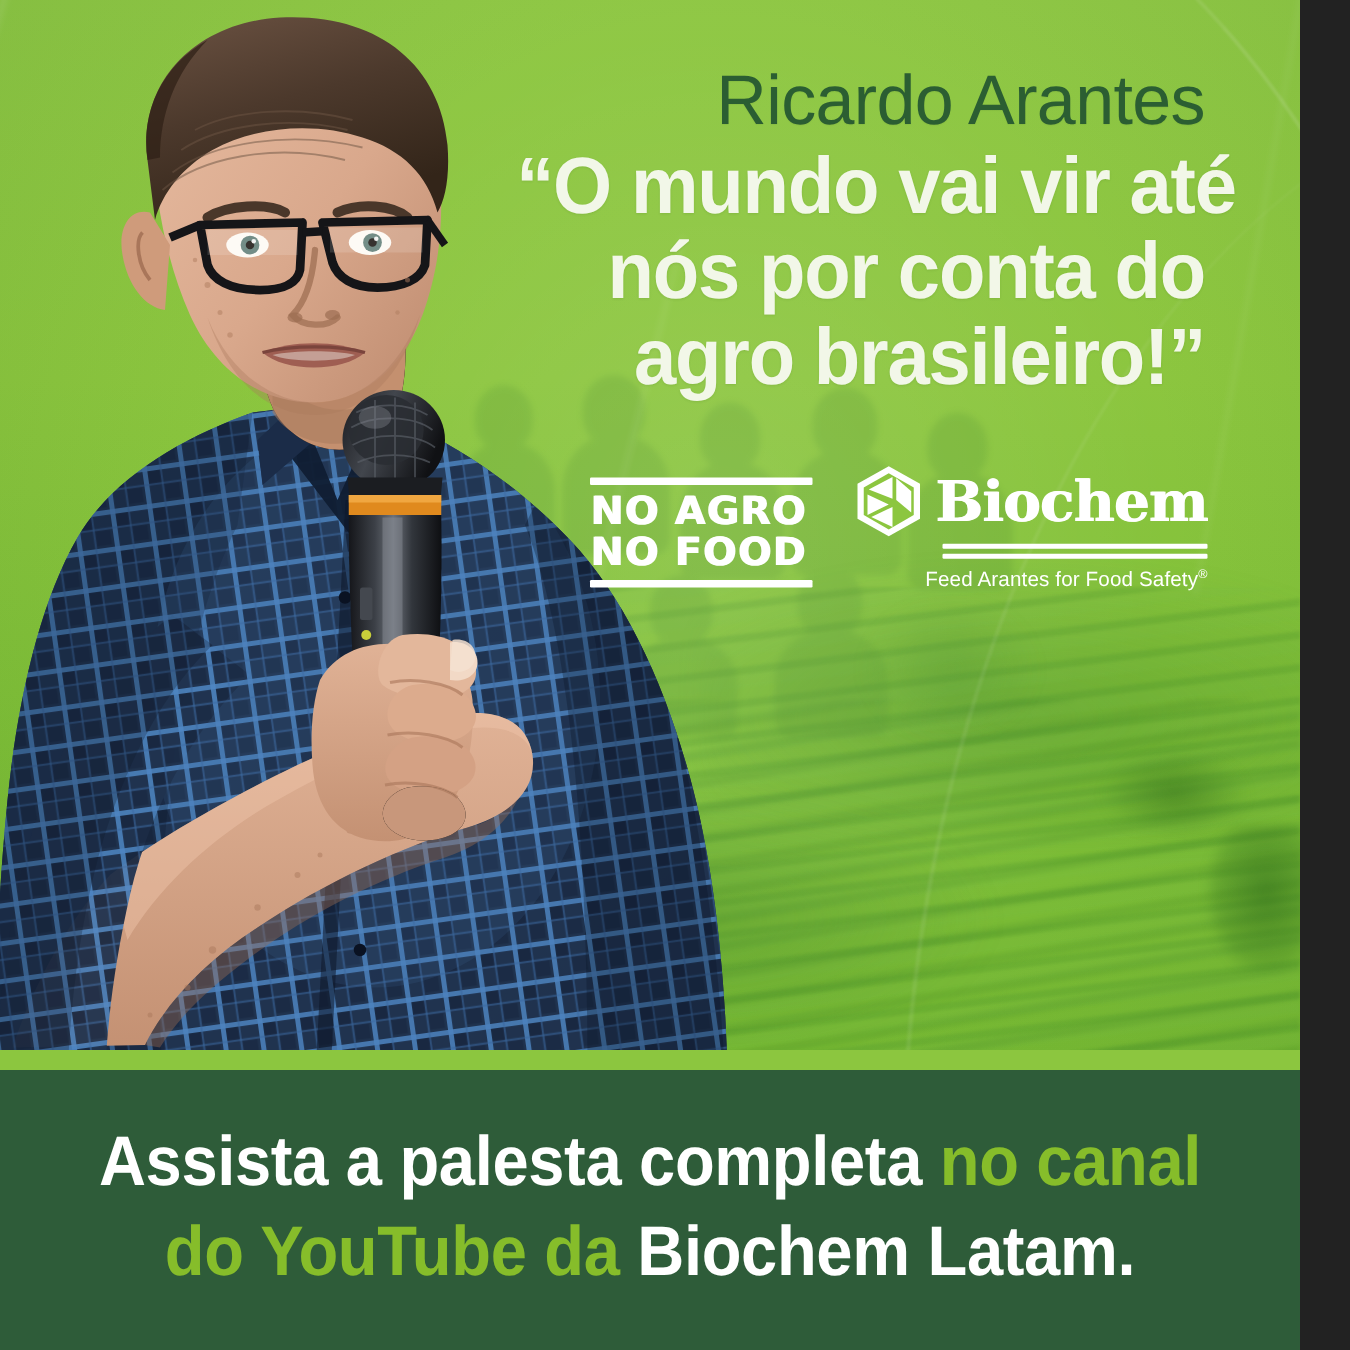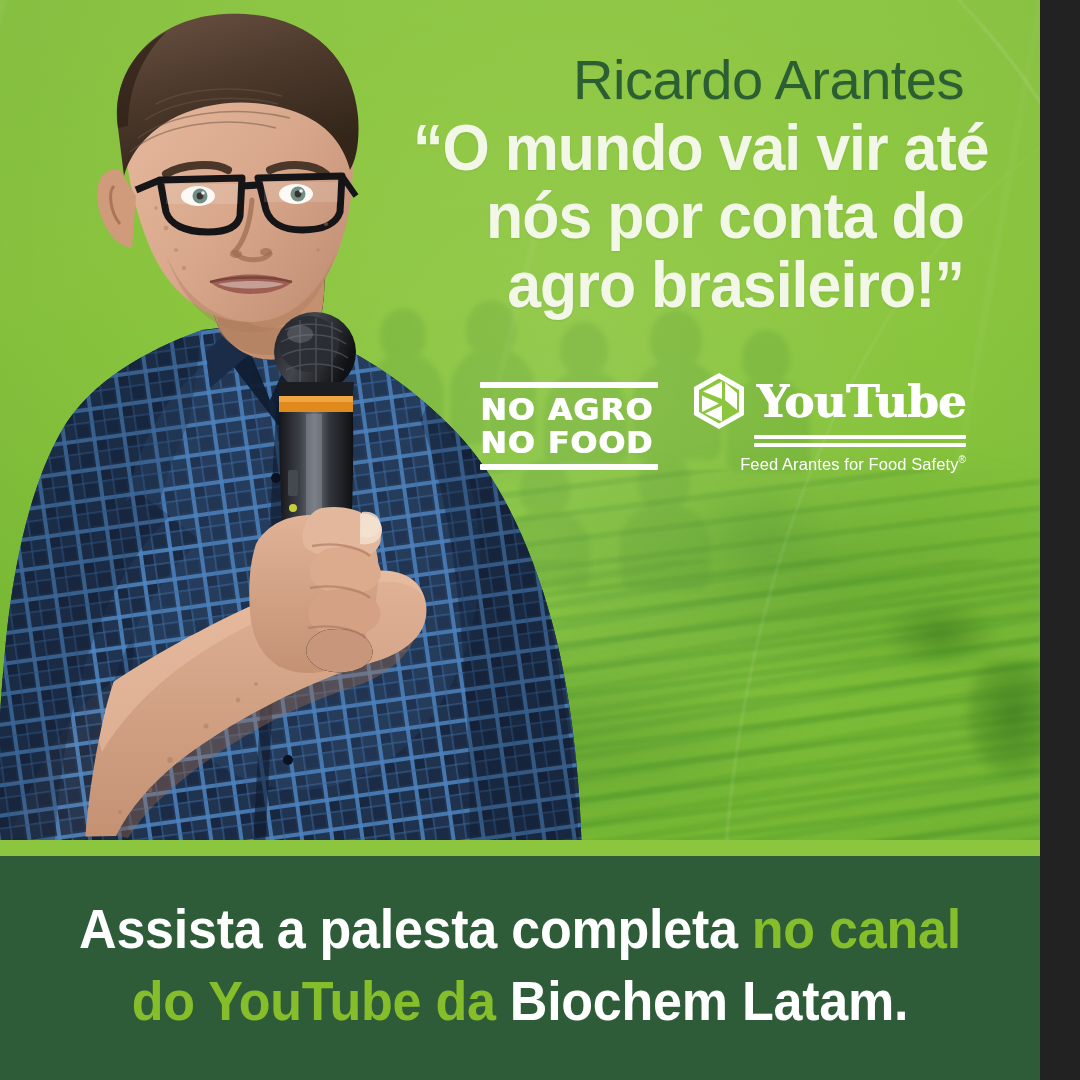--- a/index.html
+++ b/index.html
@@ -456,21 +456,21 @@
     <div class="biochem">
       <div class="biochem-main">
         <svg class="bio-mark" viewBox="0 0 54 58" aria-hidden="true">
           <path d="M27,1 L52,15 L52,43 L27,57 L2,43 L2,15 Z" fill="#ffffff"></path>
           <path d="M27,6.5 L47,18 L47,40 L27,51.5 L7,40 L7,18 Z" fill="#8cc63f"></path>
           <path d="M11,19.5 L30,9.5 L30,27 Z" fill="#ffffff"></path>
           <path d="M33,10.5 L45,21 L45,38 L33,28 Z" fill="#ffffff"></path>
           <path d="M10,23.5 L27,31.5 L10,40 Z" fill="#ffffff"></path>
           <path d="M13,41.5 L30,33.5 L30,49.5 Z" fill="#ffffff"></path>
         </svg>
-        <div class="bio-word">YouTube</div>
+        <div class="bio-word">Biochem</div>
       </div>
       <div class="bio-rules">
         <div></div>
         <div></div>
       </div>
       <div class="bio-tag"><span>Feed Arantes for Food Safety</span><sup>®</sup></div>
     </div>
   </div>
 
   <div class="accent-stripe"></div>

